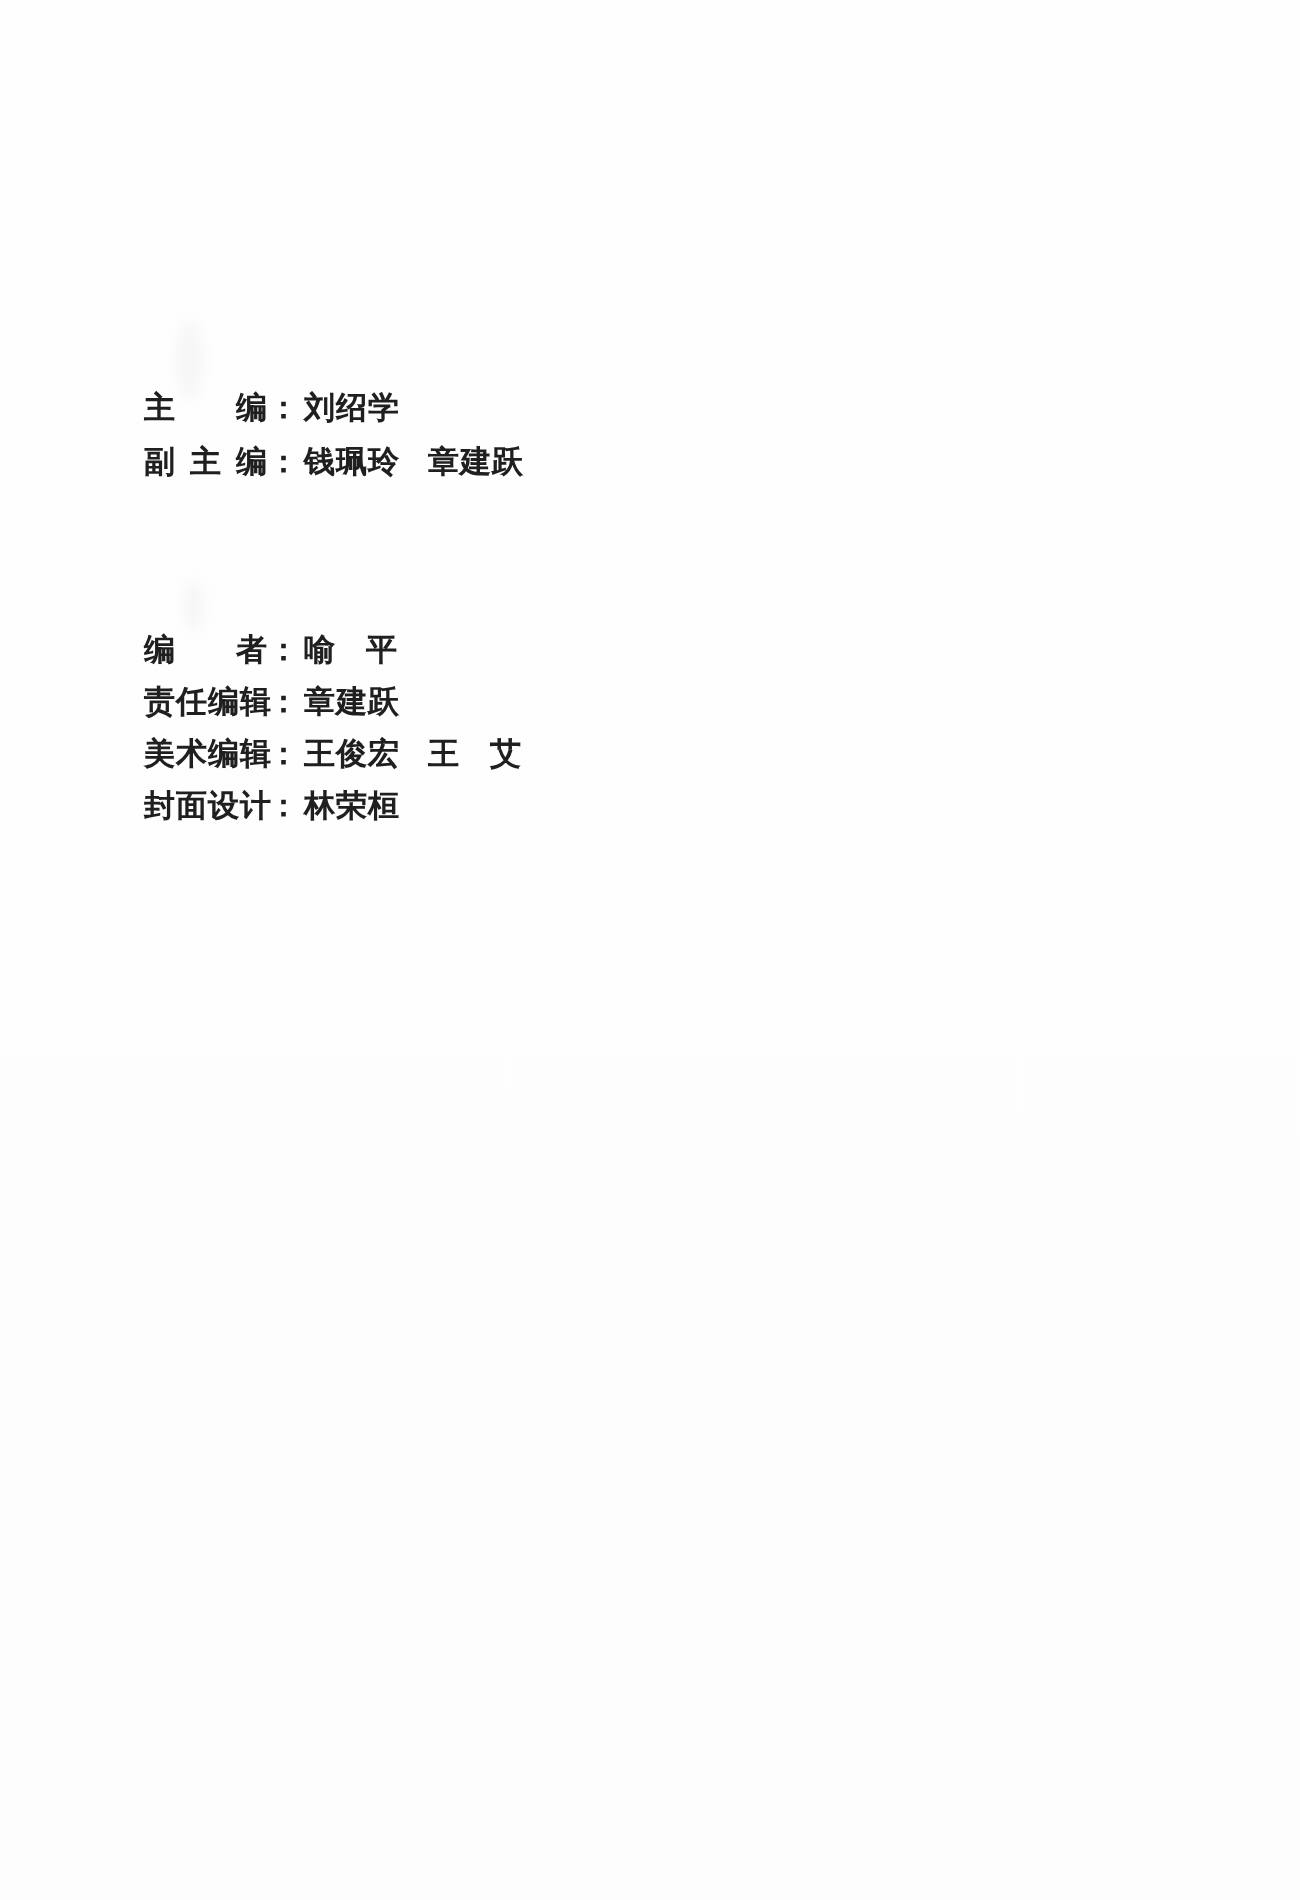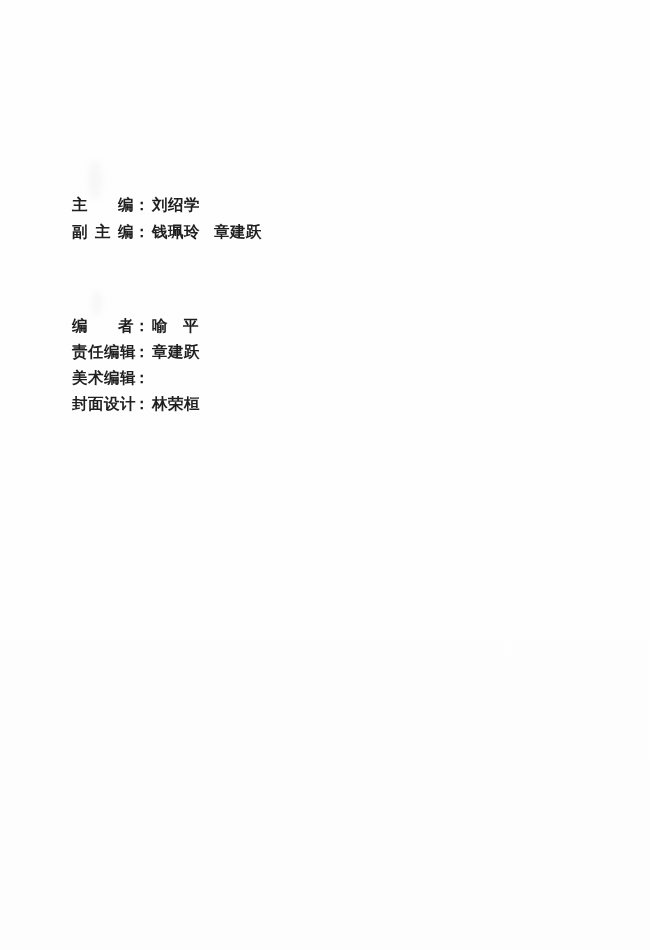--- a/index.html
+++ b/index.html
@@ -134,20 +134,27 @@
     </div>
 
     <div class="row">
       <span class="label">
           <span>美</span>
           <span>术</span>
           <span>编</span>
           <span>辑</span>
         </span>
       <span class="colon">：</span>
+      <span class="names">
+        <span class="name">王俊宏</span>
+        <span class="name name-spread">
+            <span>王</span>
+            <span>艾</span>
+          </span>
+      </span>
     </div>
 
     <div class="row">
       <span class="label">
           <span>封</span>
           <span>面</span>
           <span>设</span>
           <span>计</span>
         </span>
       <span class="colon">：</span>

